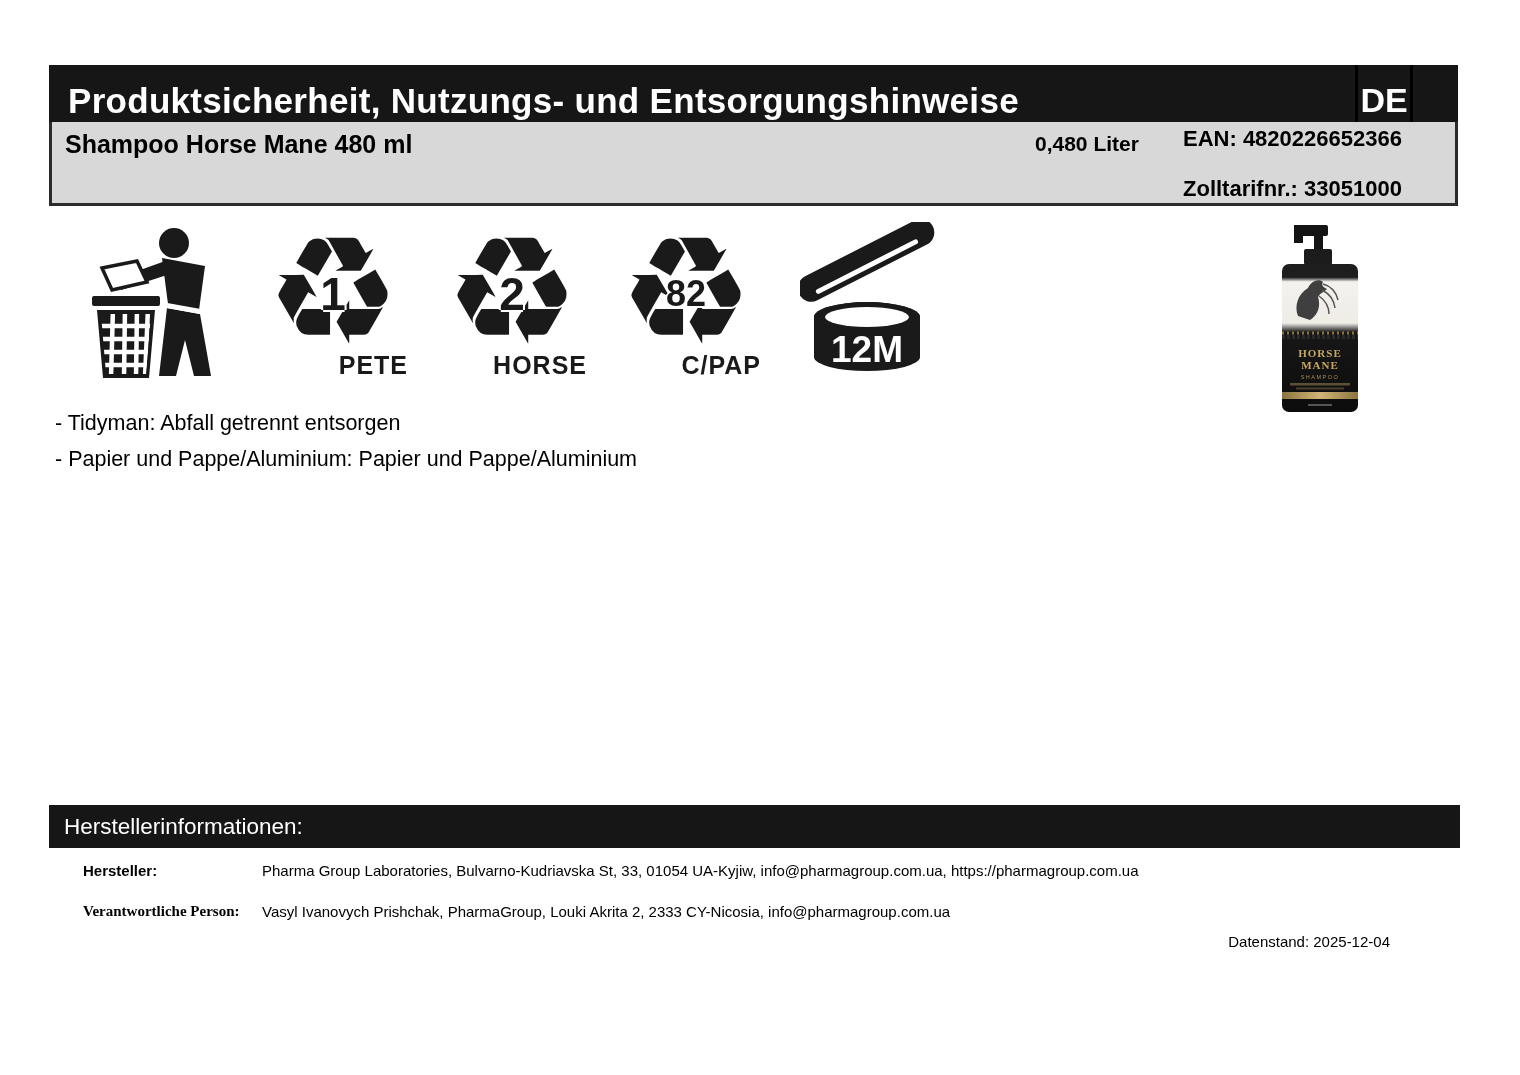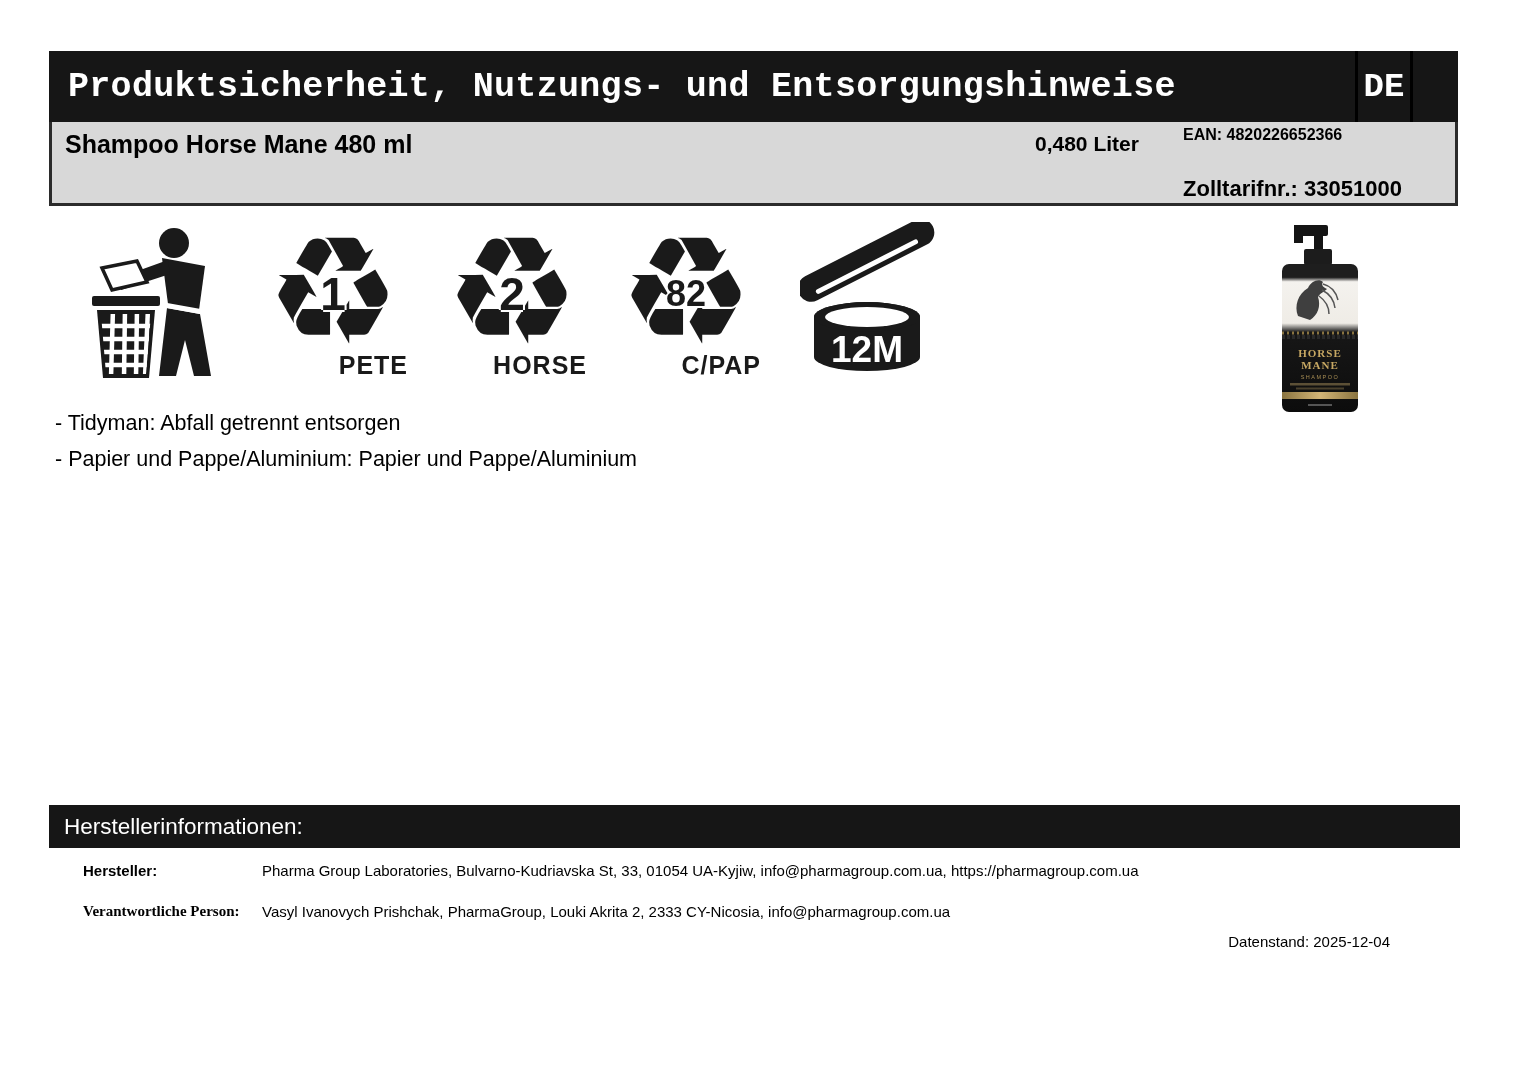--- a/index.html
+++ b/index.html
@@ -2,42 +2,41 @@
 <html><head>
 <meta charset="utf-8">
 <style>
   html,body{margin:0;padding:0;}
   body{
     width:1520px;height:1075px;position:relative;background:#ffffff;
     font-family:"Liberation Sans", sans-serif;color:#000;overflow:hidden;
   }
   
   .header-bar{
-    position:absolute;left:49px;top:51px;width:1409px;height:71px;
+    position:absolute;left:49px;top:65px;width:1409px;height:71px;
     background:#161616;
-    font-family:Liberation Mono, monospace;
   }
   .header-title{
     position:absolute;left:19px;top:50%;transform:translateY(-50%);
     color:#fff;font-weight:bold;font-size:35px;letter-spacing:.3px;white-space:nowrap;
   }
   .de-cell{
     position:absolute;left:1306px;top:0;width:52px;height:100%;
     border-left:3px solid #000;border-right:3px solid #000;
     display:flex;align-items:center;justify-content:center;
     color:#fff;font-weight:bold;font-size:34px;
   }
   
   .product-bar{
     position:absolute;left:49px;top:122px;width:1409px;height:84px;
     background:#d8d8d8;border:3px solid #2b2b2b;border-top:none;box-sizing:border-box;
   }
   .product-name{position:absolute;left:13px;top:8px;font-size:25px;font-weight:bold;white-space:nowrap;}
   .volume{position:absolute;left:983px;top:10px;font-size:21px;font-weight:bold;white-space:nowrap;}
-  .ean{position:absolute;left:1131px;top:4px;font-size:16px;font-weight:bold;white-space:nowrap;}
+  .ean{position:absolute;left:1131px;top:4px;font-size:22px;font-weight:bold;white-space:nowrap;}
   .tariff{position:absolute;left:1131px;top:54px;font-size:22px;font-weight:bold;white-space:nowrap;}
   
   .icon-abs{position:absolute;}
   .recycle-icon{position:absolute;width:150px;height:158px;}
   .recycle-icon .glyph{
     font-family:"DejaVu Sans", sans-serif;color:#1a1a1a;
     font-size:150px;line-height:138px;text-align:center;width:100%;
   }
   .recycle-icon .code{
     position:absolute;left:50%;top:72px;transform:translate(-50%,-50%);

